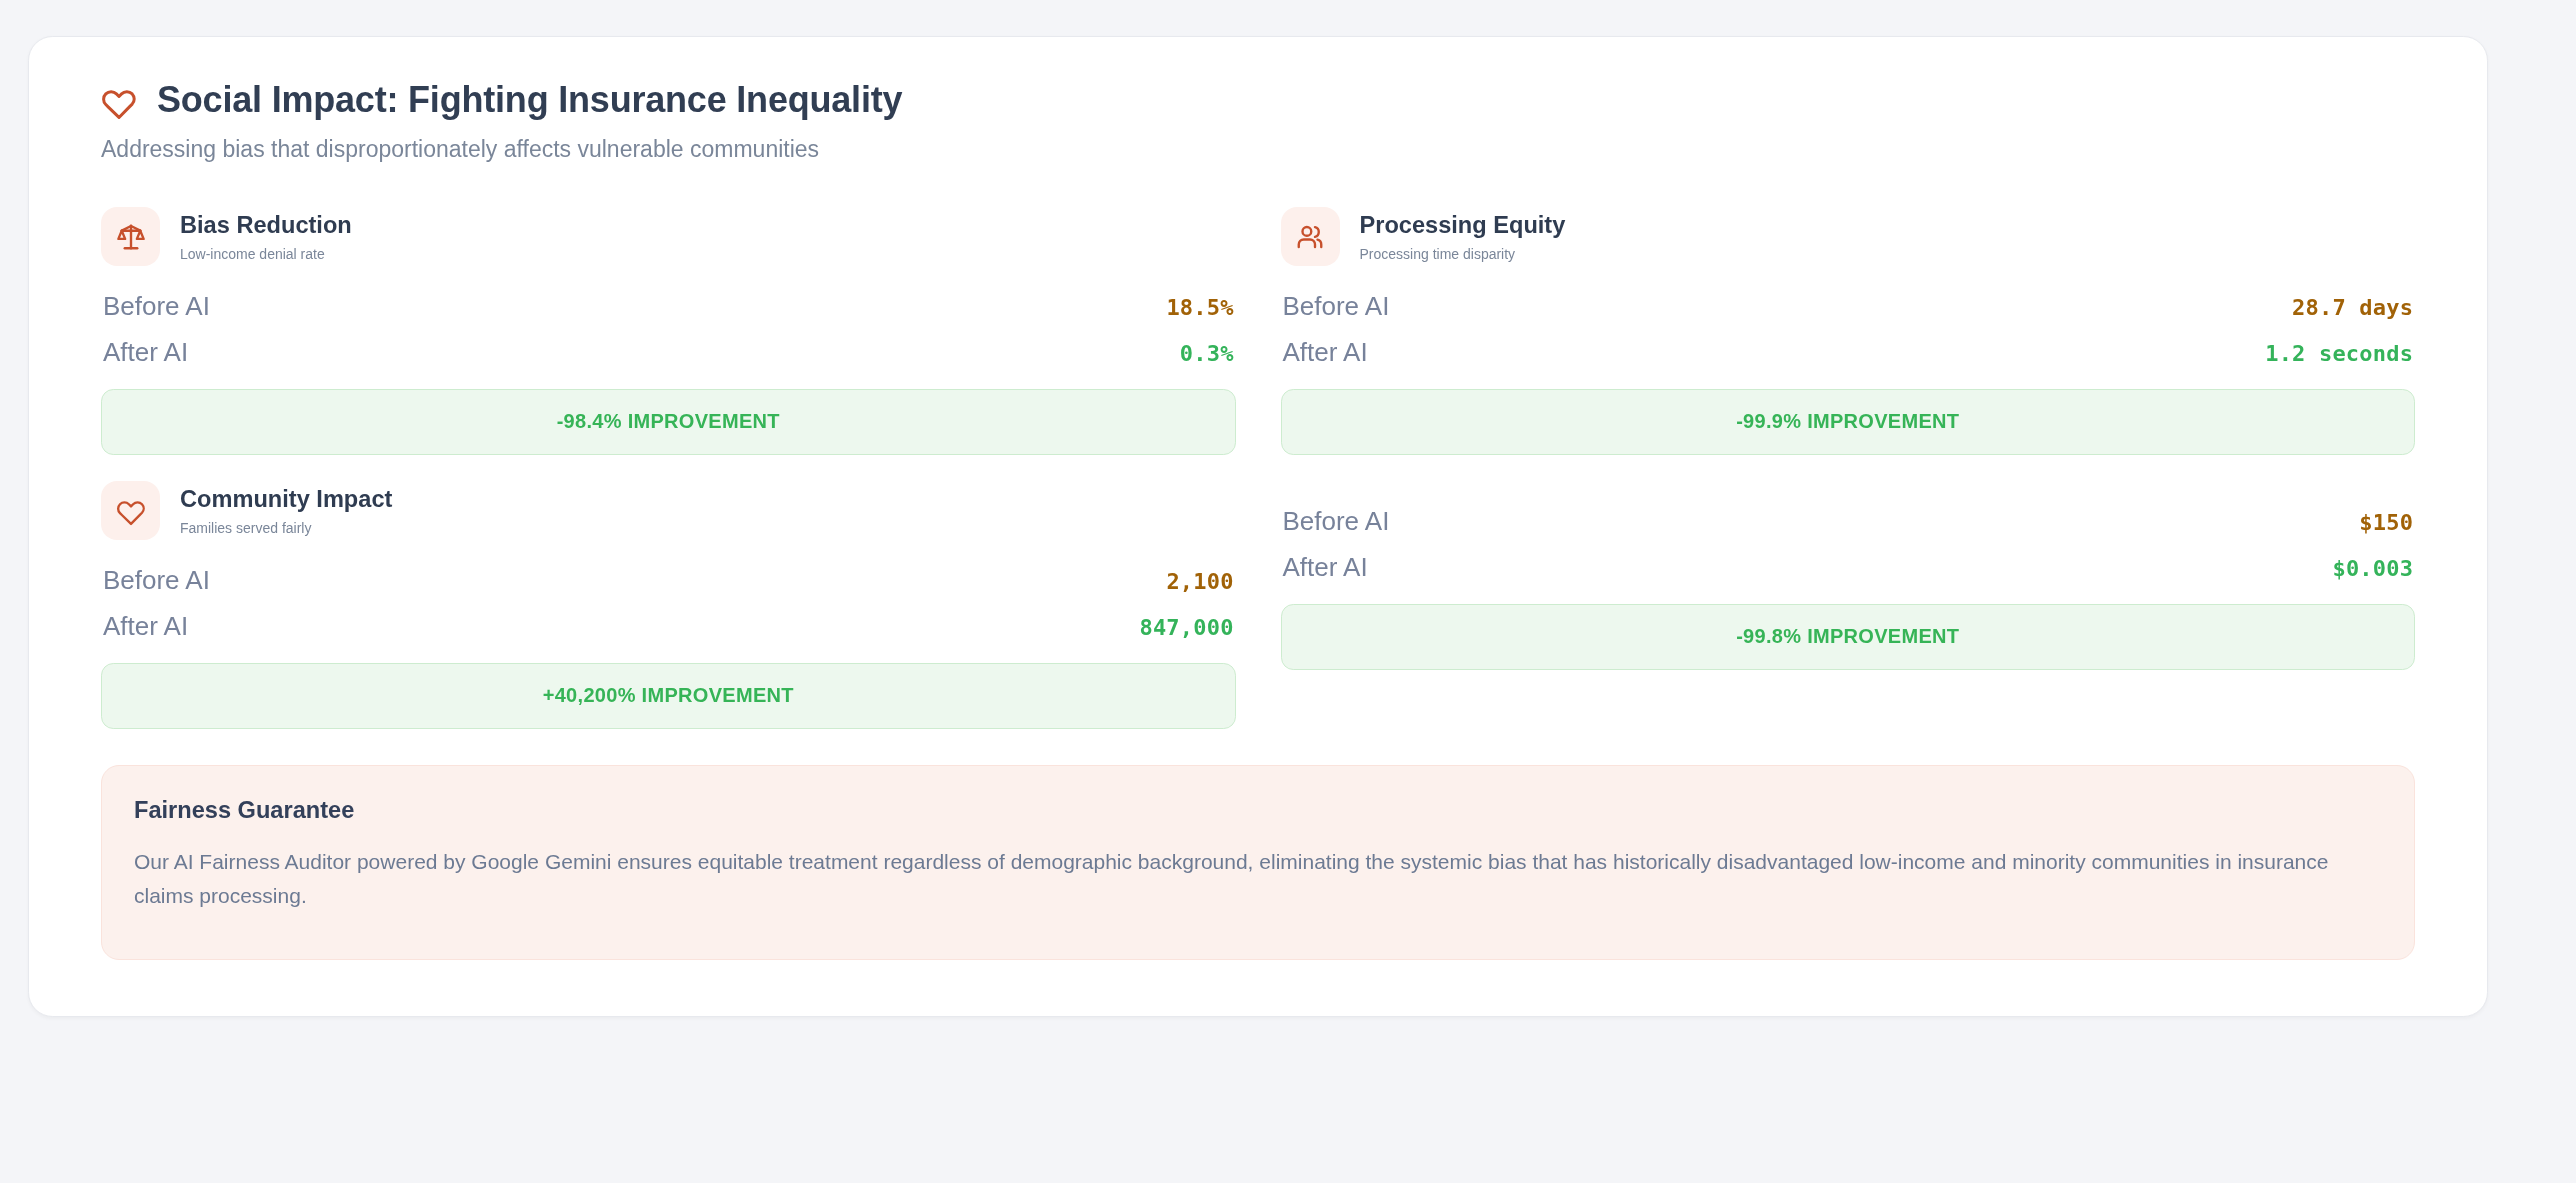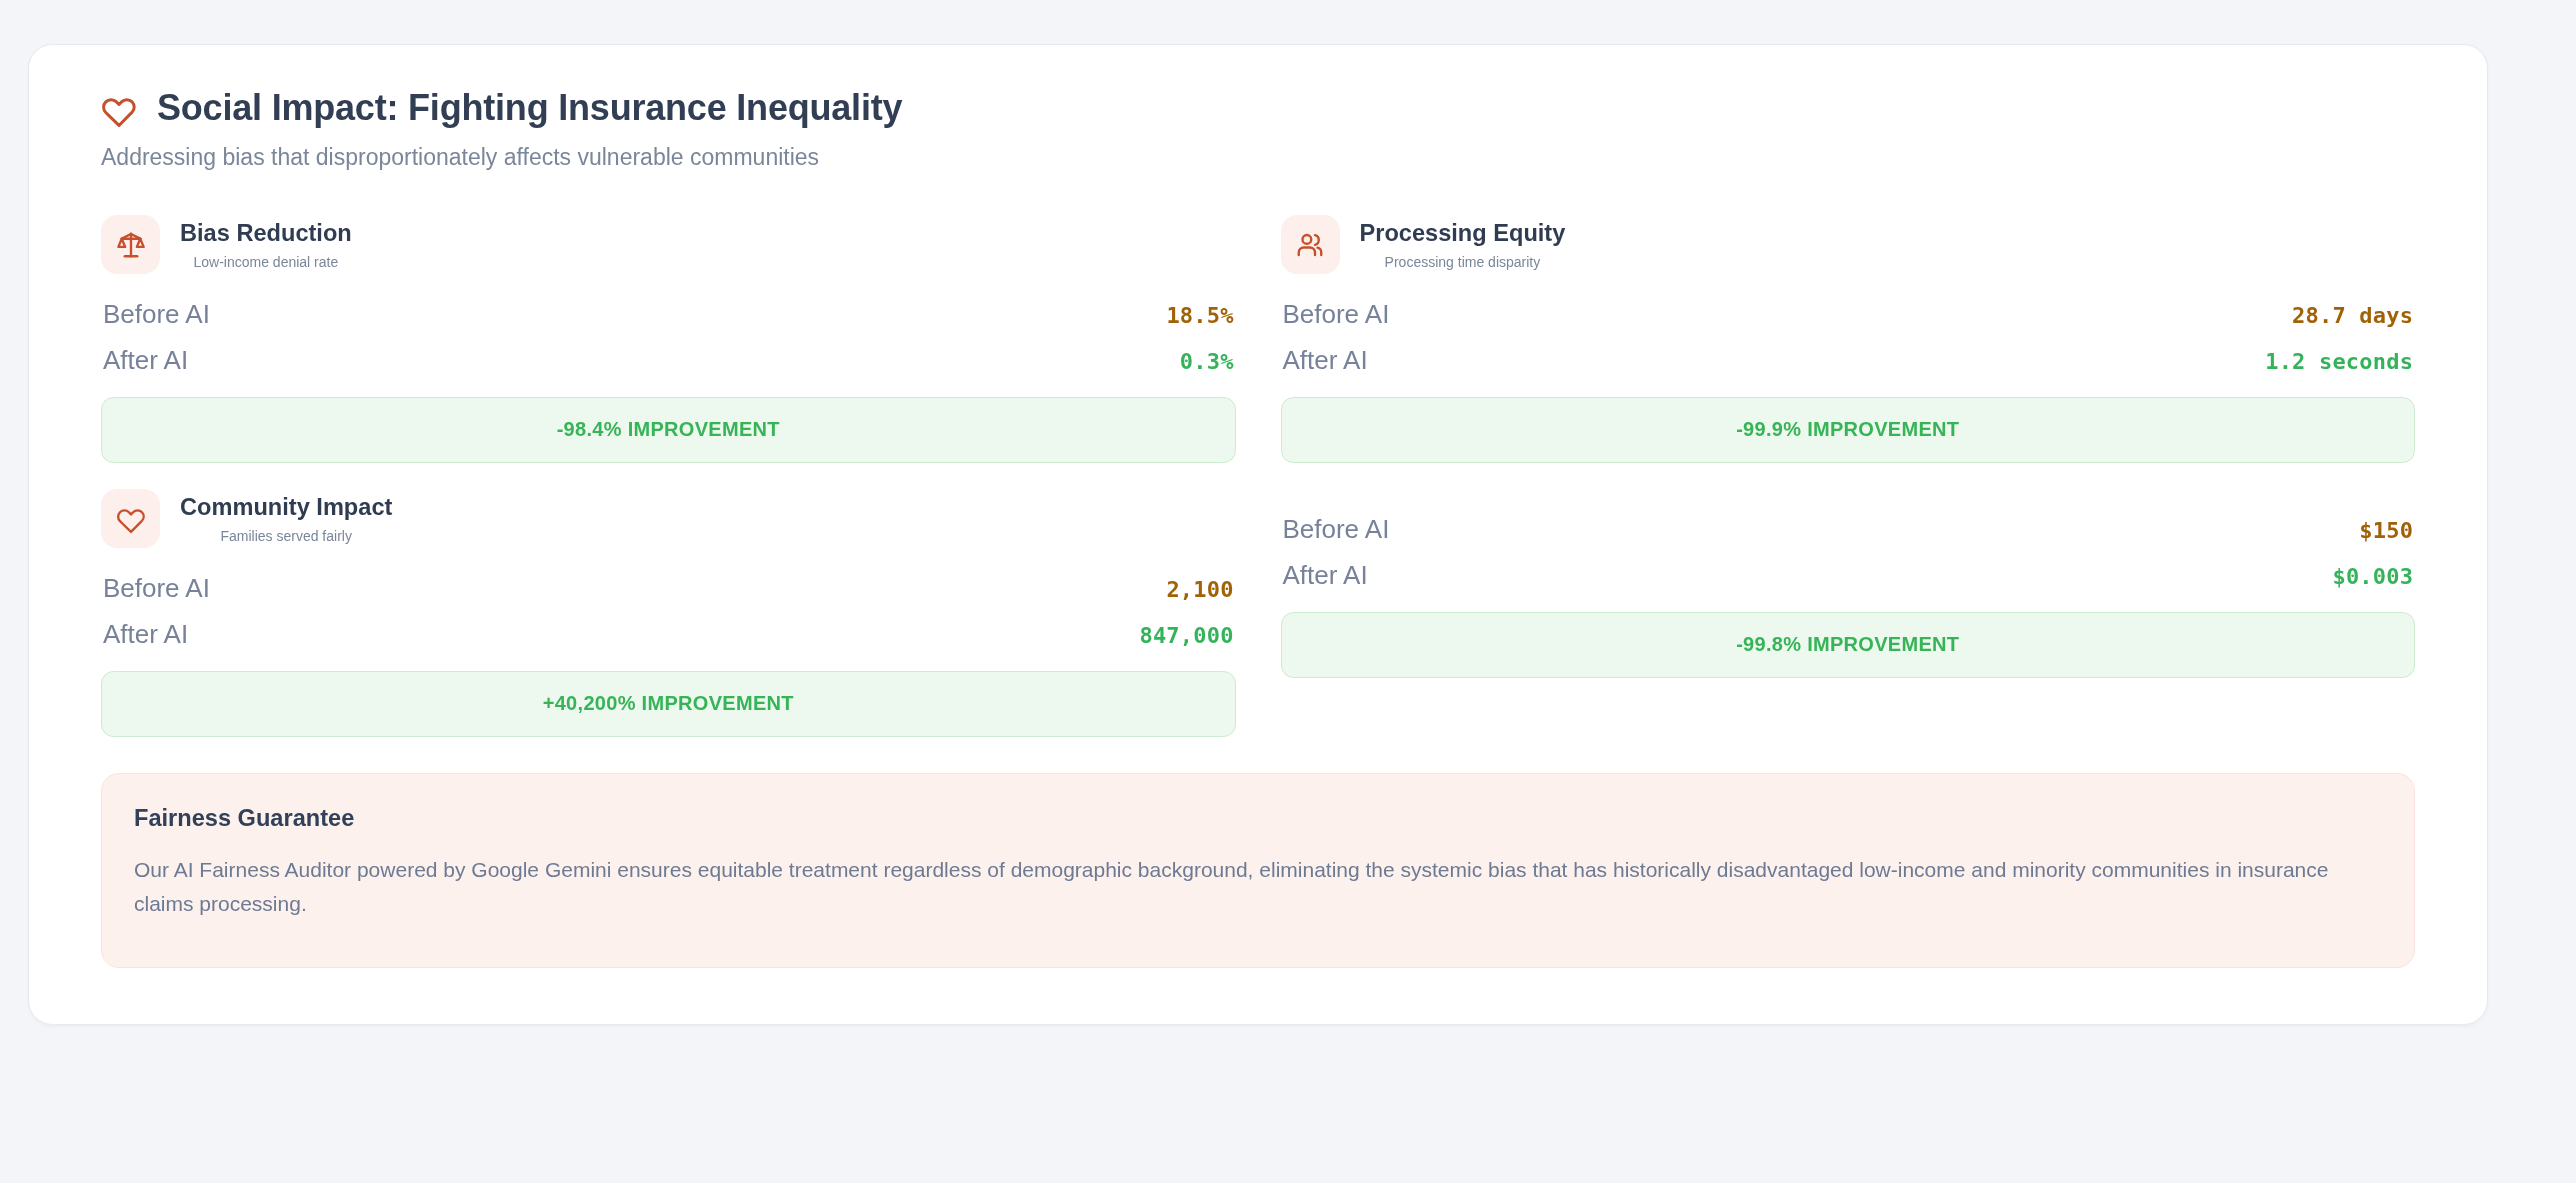--- a/index.html
+++ b/index.html
@@ -16,21 +16,21 @@
     width: 2576px;
     height: 1184px;
     background: #f4f5f8;
     position: relative;
   }
 
   
   .panel {
     position: absolute;
     left: 28px;
-    top: 44px;
+    top: 36px;
     width: 2460px;
     height: 981px;
     background: #ffffff;
     border: 1.4px solid #e7e9ee;
     border-radius: 24.6px;
     box-shadow: 0 1.9px 3.8px rgba(17, 24, 39, 0.035);
     padding: 43px 49px 0 49px;
   }
 
   
@@ -68,21 +68,21 @@
   
   .metrics {
     margin-top: 42px;
     display: grid;
     grid-template-columns: 1fr 1fr;
     column-gap: 45px;
     row-gap: 26.5px;
     padding: 0 23px;
   }
 
-  .metric { width: 100%; text-align: center; }
+  .metric { width: 100%; }
 
   .metric-head {
     display: flex;
     align-items: center;
     gap: 20px;
   }
 
   .metric-icon-wrap {
     width: 59px;
     height: 59px;

